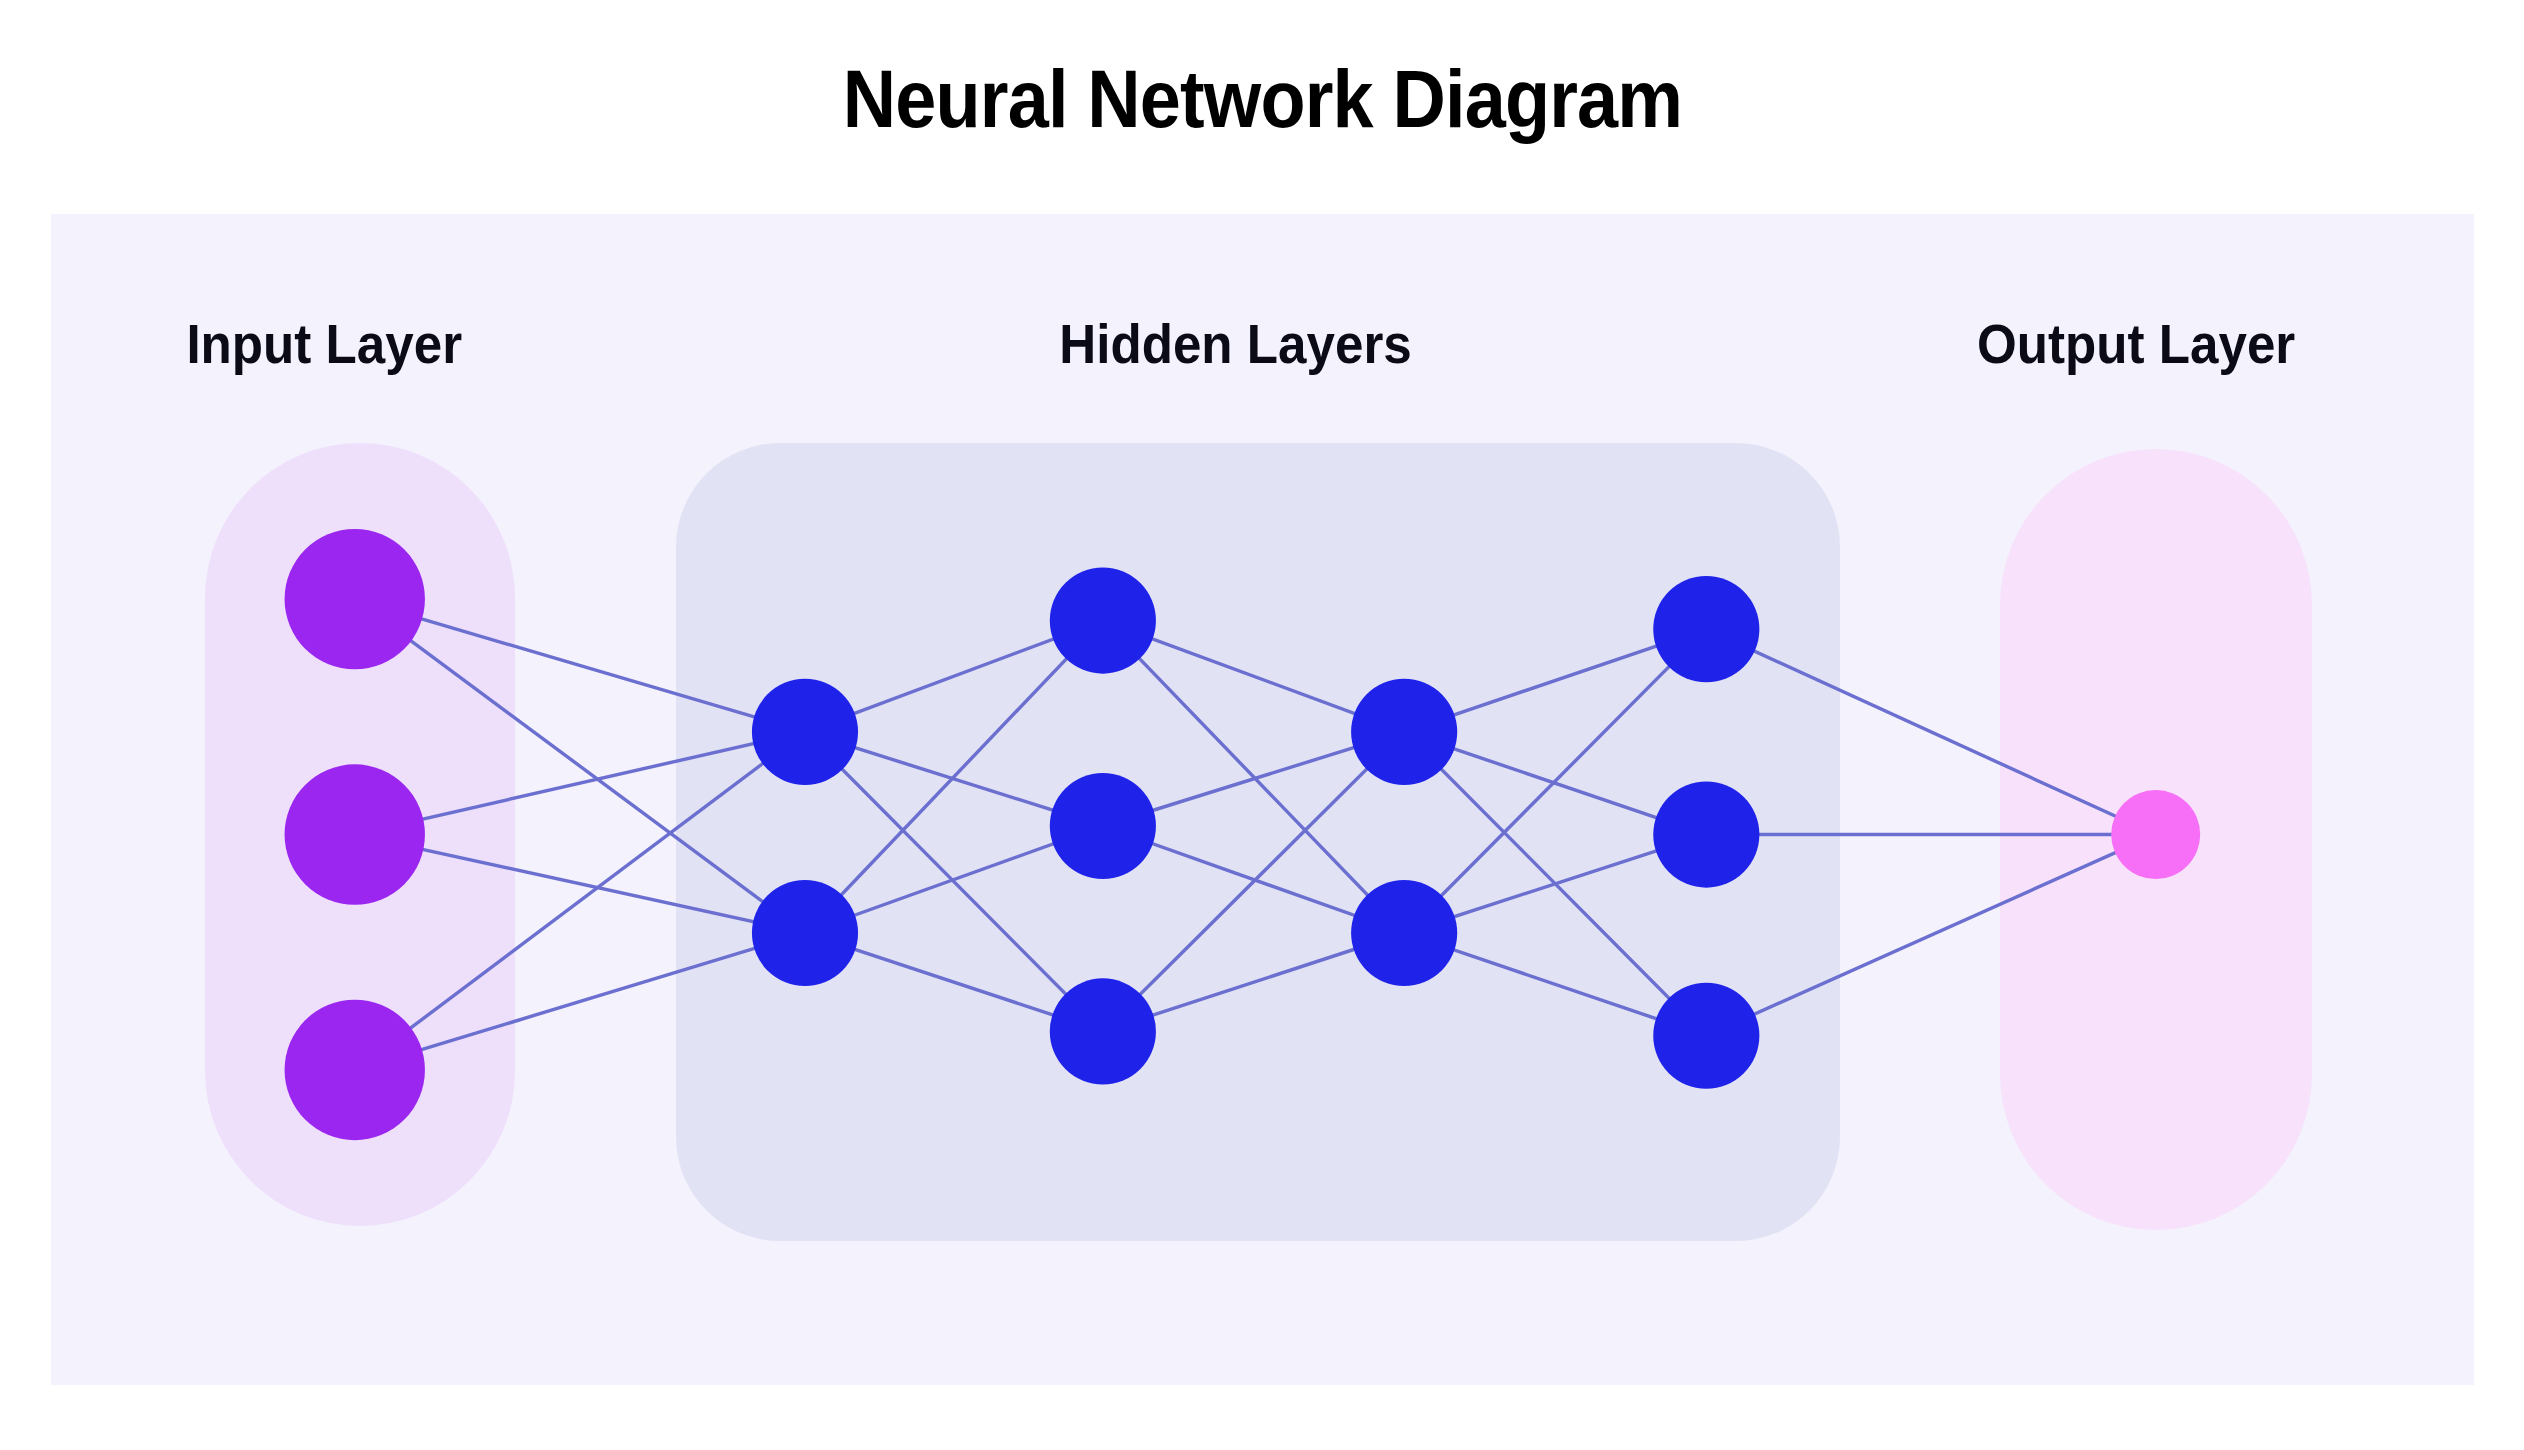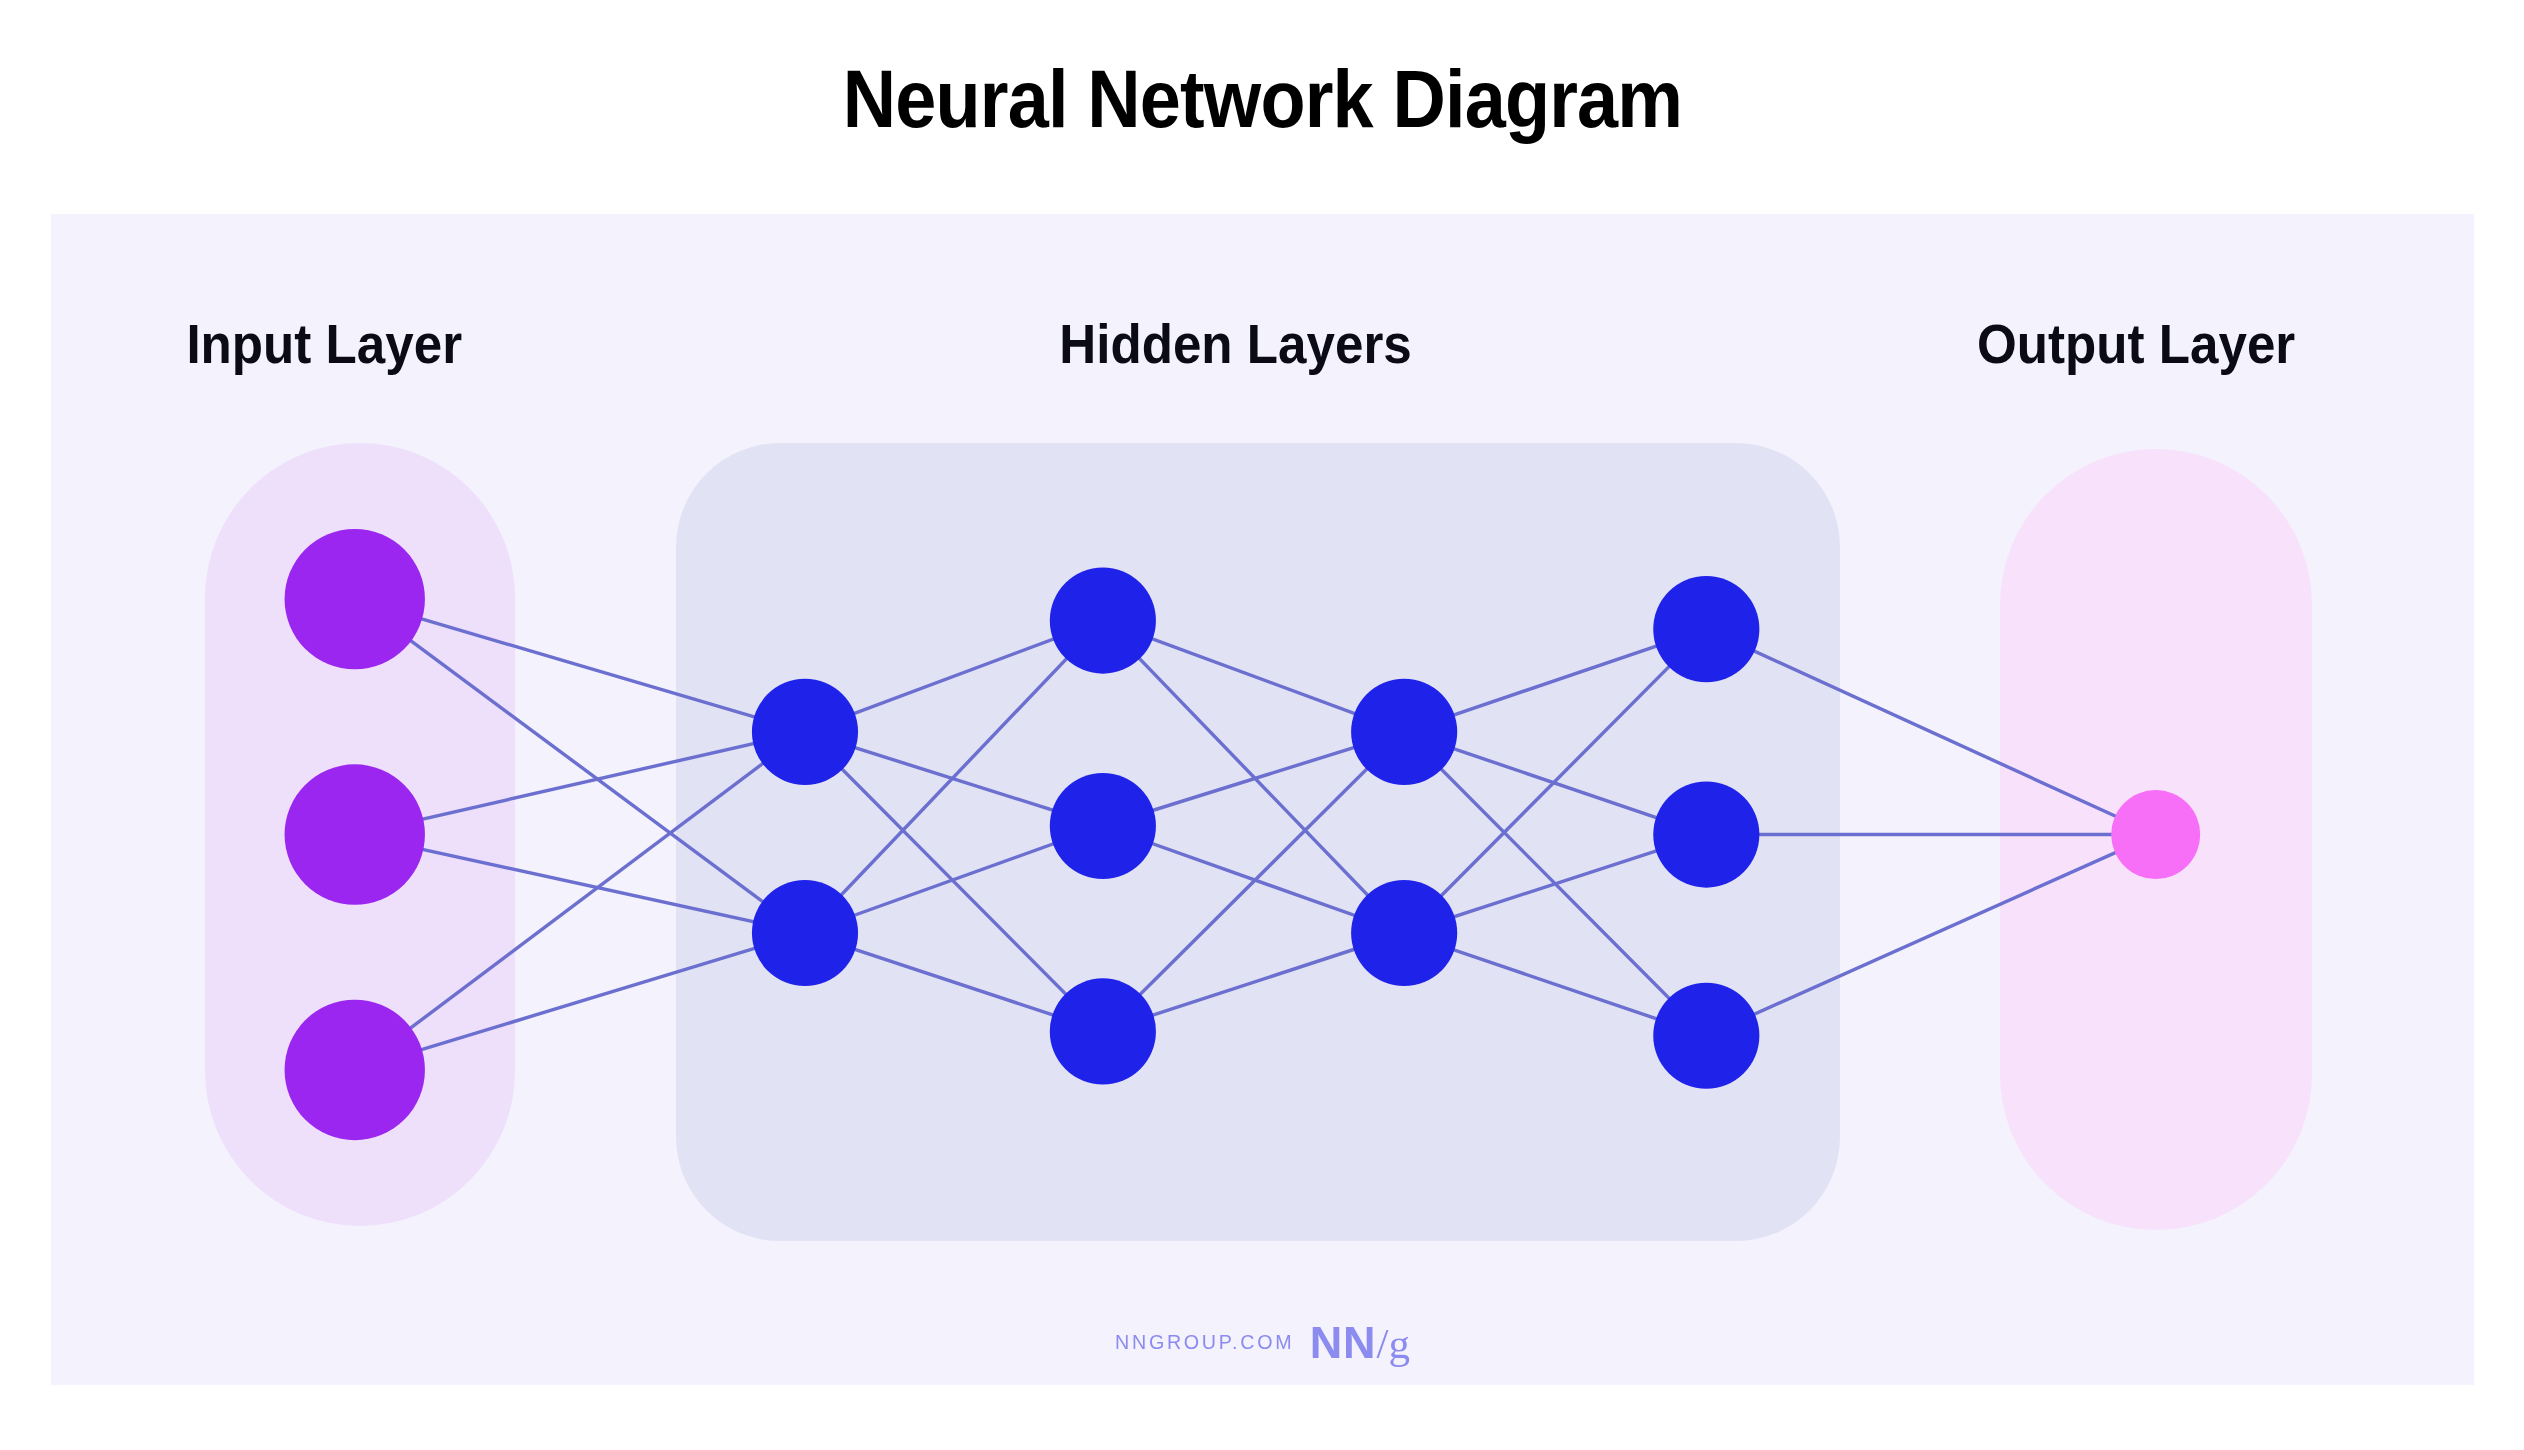--- a/index.html
+++ b/index.html
@@ -196,18 +196,15 @@
         <circle cx="1288" cy="1205" r="62" fill="#1f23ea"></circle>
         <circle cx="1640" cy="855" r="62" fill="#1f23ea"></circle>
         <circle cx="1640" cy="1090" r="62" fill="#1f23ea"></circle>
         <circle cx="1993" cy="735" r="62" fill="#1f23ea"></circle>
         <circle cx="1993" cy="975" r="62" fill="#1f23ea"></circle>
         <circle cx="1993" cy="1210" r="62" fill="#1f23ea"></circle>
         <circle cx="2518" cy="975" r="52" fill="#f76ef7"></circle>
       </g>
   </svg>
 
-  <div class="footer">
-    <span class="footer-url">NNGROUP.COM</span><span class="footer-logo"><span class="nn">NN</span><span class="slashg">/g</span></span>
-  </div>
 
 </div>
 
 
 </body></html>

